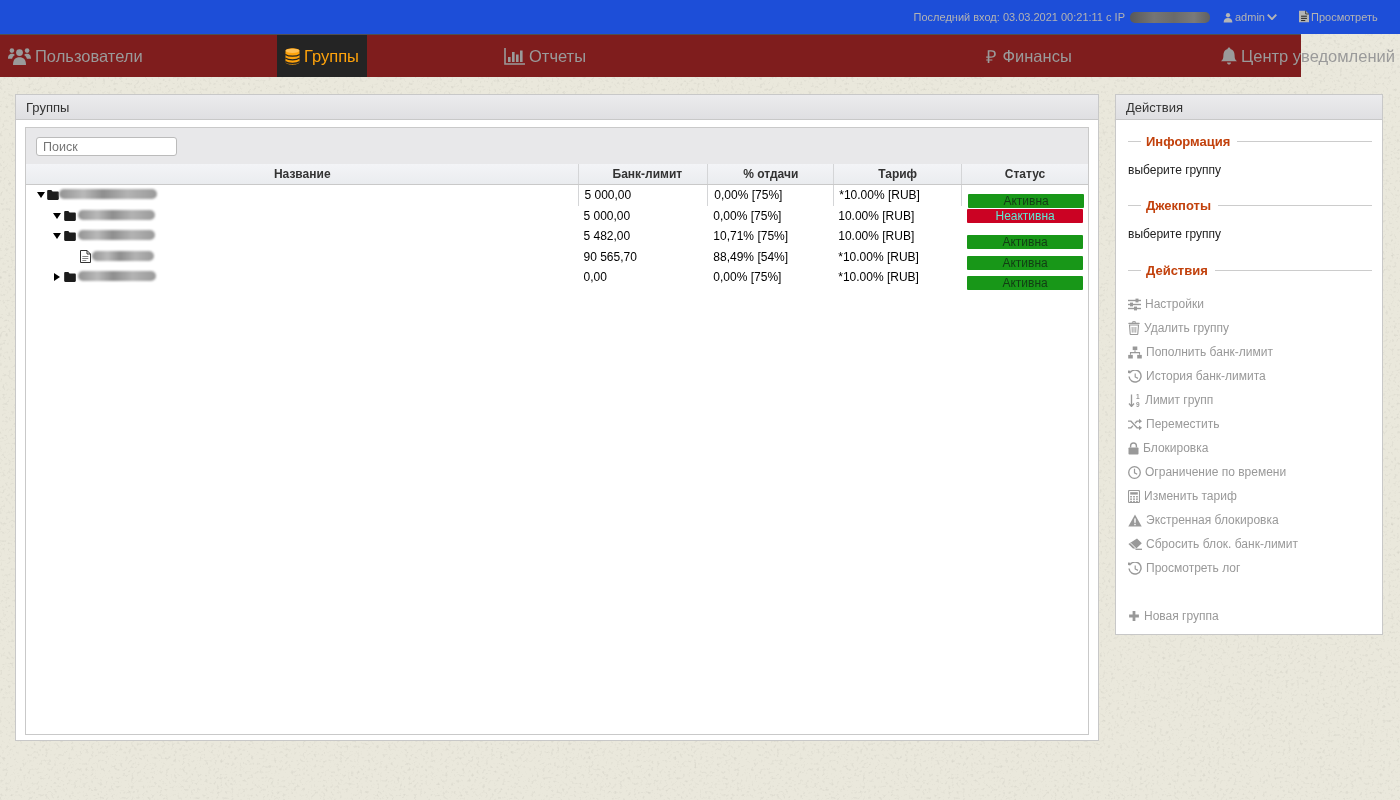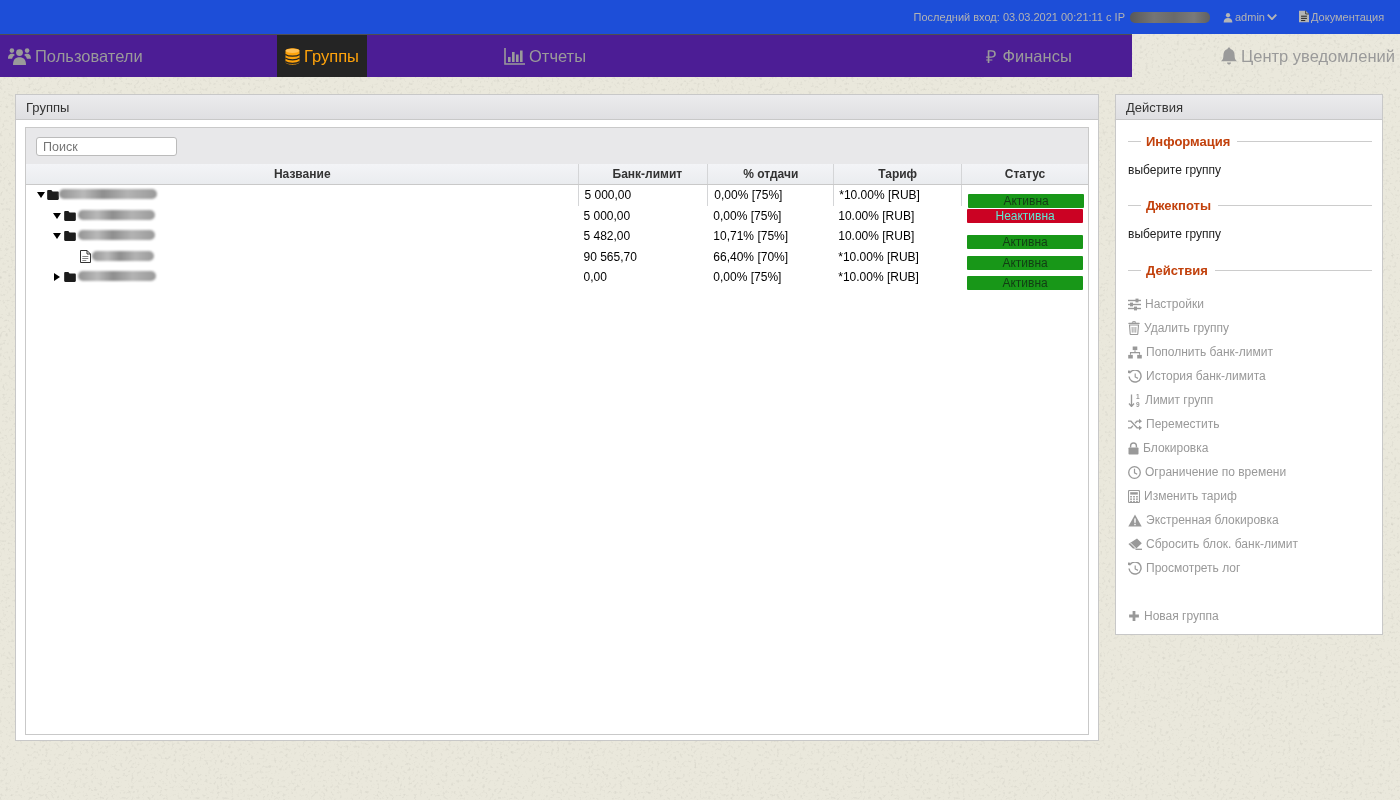--- a/index.html
+++ b/index.html
@@ -8,21 +8,21 @@
 body { font-family:"Liberation Sans", sans-serif; background:#e9e7da; position:relative; }
 .noise { position:absolute; left:0; top:0; width:1400px; height:800px; z-index:0; }
 
 
 .topbar { position:absolute; left:0; top:0; width:1400px; height:34px; background:#1d4ed8; z-index:5; }
 .topbar-in { position:absolute; left:0; top:0; width:1400px; height:34px; color:#b3b3b3; font-size:11px; line-height:12px; }
 .ipblob { display:inline-block; width:80px; height:11px; border-radius:5px; background:linear-gradient(90deg,#585858,#757575 30%,#6a6a6a 55%,#7a7a7a 80%,#606060); margin-left:4px; filter:blur(.6px); }
 .topbar svg { vertical-align:-2px; }
 
 
-.nav { position:absolute; left:0; top:34px; width:1132px; height:43px; background:#4c1d95; border-top:1px solid #4f4f4f; z-index:5;text-align:right; }
+.nav { position:absolute; left:0; top:34px; width:1301px; height:43px; background:#7f1d1d; border-top:1px solid #4f4f4f; z-index:5;text-align:right; }
 .nav a { position:absolute; top:0; display:flex; align-items:center; height:100%; color:#9a9a9a; font-size:16.5px; text-decoration:none; white-space:nowrap; }
 .nav a svg { margin-right:4px; }
 .nav a.active { background:#242424; color:#ffa30b; }
 
 
 .panel { position:absolute; background:#fff; border:1px solid #c8c8c8; z-index:1; }
 .panel-h { height:25px; line-height:25px; background:linear-gradient(#ebebed,#dfdfe2); border-bottom:1px solid #c8c8c8; color:#333; font-size:13px; padding-left:10px; }
 #pleft { left:15px; top:94px; width:1084px; height:647px; }
 #pright { left:1115px; top:94px; width:268px; height:541px; }
 
@@ -88,21 +88,21 @@
   <svg style="position:absolute;left:1267px;top:14px;" width="10" height="6" viewBox="0 0 11 7">
         <path d="M0.5 0.8 L5.5 6 L10.5 0.8" fill="none" stroke="#b5b5b5" stroke-width="2.2"></path>
       </svg>
   <svg style="position:absolute;left:1299px;top:10px;" width="10" height="13" viewBox="0 0 12 14">
         <path d="M0 0 H8 L12 4 V14 H0 Z" fill="#b5b5b5"></path>
         <path d="M8 0 L8 4 L12 4" fill="none" stroke="#2d2d2d" stroke-width="1"></path>
         <rect x="2.5" y="6" width="7" height="1.3" fill="#2d2d2d"></rect>
         <rect x="2.5" y="8.6" width="7" height="1.3" fill="#2d2d2d"></rect>
         <rect x="2.5" y="11.2" width="5" height="1.3" fill="#2d2d2d"></rect>
       </svg>
-  <span style="position:absolute;left:1311px;top:11px;">Документация</span>
+  <span style="position:absolute;left:1311px;top:11px;">Просмотреть</span>
  </div>
 </div>
 
 <div class="nav">
  <a href="#" style="left:8px"><svg width="23" height="17" viewBox="0 0 23 17">
         <circle cx="11.5" cy="4.6" r="3.4" fill="#9a9a9a"></circle>
         <path d="M5 17 C5 11.5 7.5 9.3 11.5 9.3 C15.5 9.3 18 11.5 18 17 Z" fill="#9a9a9a"></path>
         <circle cx="3.9" cy="2.6" r="2.3" fill="#9a9a9a"></circle>
         <path d="M0 10.8 C0 7.2 1.6 5.8 3.9 5.8 C5.2 5.8 6.2 6.2 6.9 7.1 C5.3 8.2 4.4 9.4 4.1 10.8 Z" fill="#9a9a9a"></path>
         <circle cx="19.1" cy="2.6" r="2.3" fill="#9a9a9a"></circle>
@@ -193,21 +193,21 @@
           <svg style="left:54px;margin-top:-7px" width="11" height="13" viewBox="0 0 11 13">
             <path d="M0.5 0.5 H7 L10.5 4 V12.5 H0.5 Z" fill="#fff" stroke="#333" stroke-width="1"></path>
             <path d="M7 0.5 V4 H10.5" fill="none" stroke="#333" stroke-width="1"></path>
             <rect x="2.3" y="6" width="6" height="1" fill="#888"></rect>
             <rect x="2.3" y="8" width="6" height="1" fill="#888"></rect>
             <rect x="2.3" y="10" width="4" height="1" fill="#888"></rect>
           </svg>
           <span class="blob" style="left:66px;width:62px;margin-top:-6px"></span>
         </div>
     <div class="c2">90 565,70</div>
-        <div class="c3">66,40% [70%]</div>
+        <div class="c3">88,49% [54%]</div>
         <div class="c4">*10.00% [RUB]</div>
         <div class="c5">
           <span class="badge g">Активна</span>
         </div>
   </div>
   <div class="row">
     <div class="c1 treecell">
           <span class="caret rgt" style="left:28px;margin-top:-4.5px"></span>
           <svg style="left:38px;margin-top:-5px" width="12" height="10" viewBox="0 0 14 12">
             <path d="M0 1.5 C0 0.7 0.6 0 1.4 0 L5 0 L6.5 1.8 L12.6 1.8 C13.4 1.8 14 2.5 14 3.3 L14 10.6 C14 11.4 13.4 12 12.6 12 L1.4 12 C0.6 12 0 11.4 0 10.6 Z" fill="#1c1c1c"></path>

